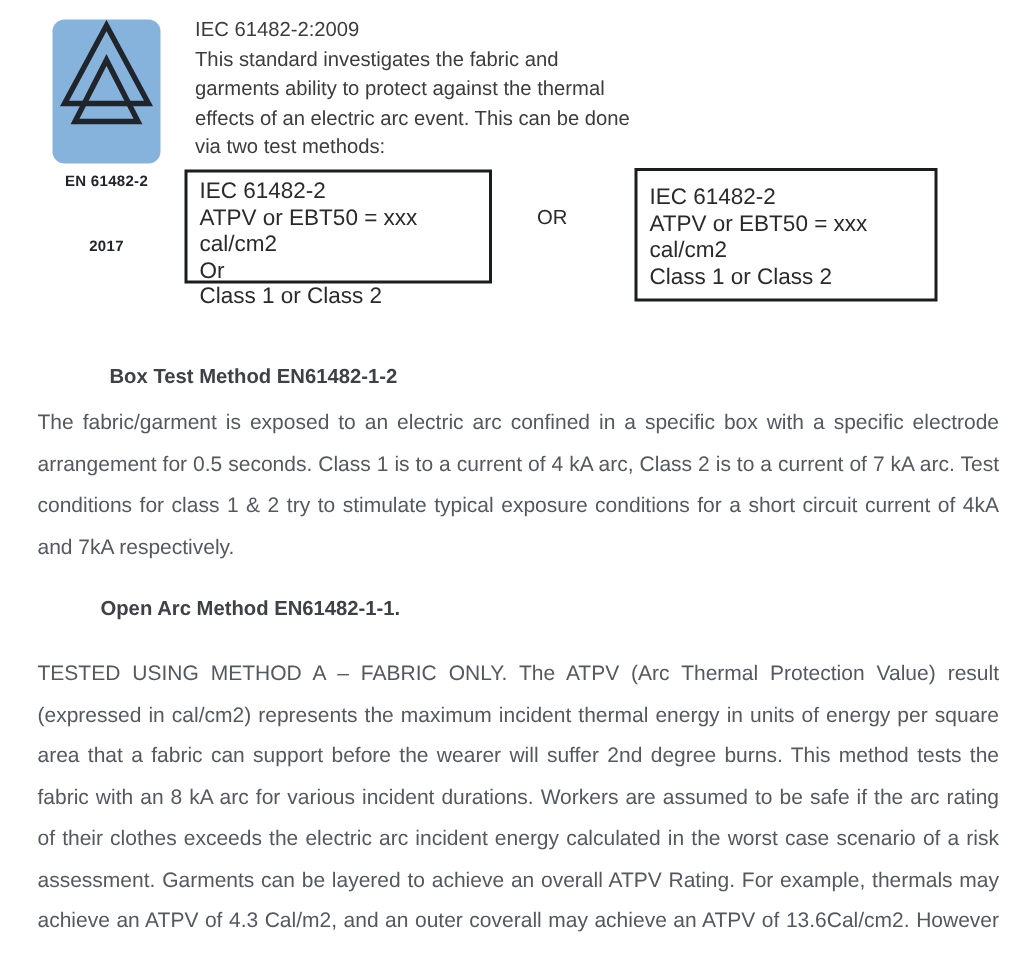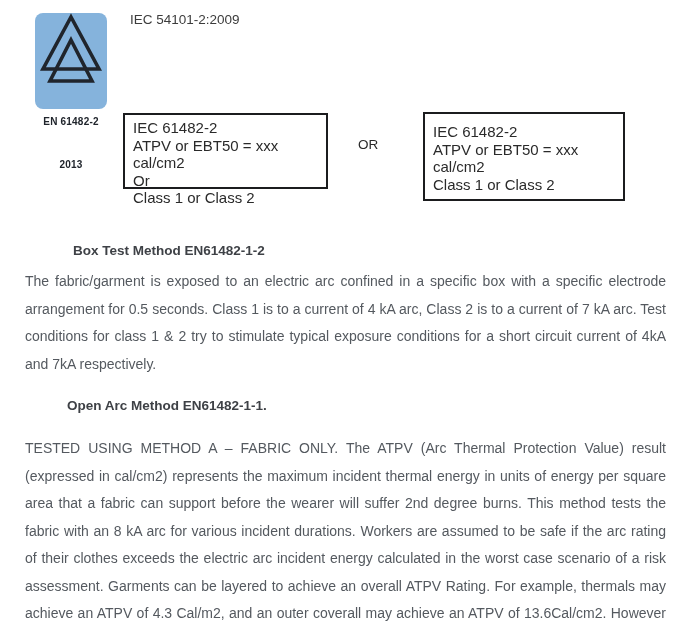--- a/index.html
+++ b/index.html
@@ -113,25 +113,26 @@
 <body>
 
 <div class="page">
 
   <div class="badge">
     <svg width="72" height="72" viewBox="0 0 72 72">
       <polygon points="36,4 64,56 8,56" fill="none" stroke="#20252c" stroke-width="3.6"></polygon>
       <polygon points="36,27 57,68 15,68" fill="none" stroke="#20252c" stroke-width="3.6"></polygon>
     </svg>
     <div class="badge-text">EN 61482-2</div>
-    <div class="badge-text">2013</div>
+    <div class="badge-text">2017</div>
   </div>
 
   <div class="intro">
-    <div class="intro-title">IEC 54101-2:2009</div>
+    <div class="intro-title">IEC 61482-2:2009</div>
+    <div class="intro-body">This standard investigates the fabric and garments ability to protect against the thermal effects of an electric arc event. This can be done via two test methods:</div>
   </div>
 
   <div class="option-box box1">
     <div>IEC 61482-2</div>
     <div>ATPV or EBT50 = xxx cal/cm2</div>
     <div>Or</div>
     <div>Class 1 or Class 2</div>
   </div>
 
   <div class="or-label">OR</div>

